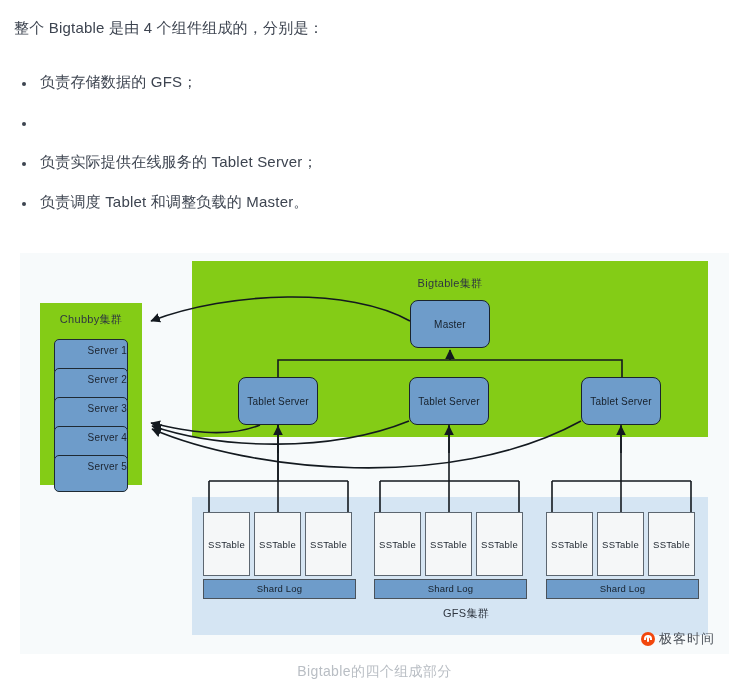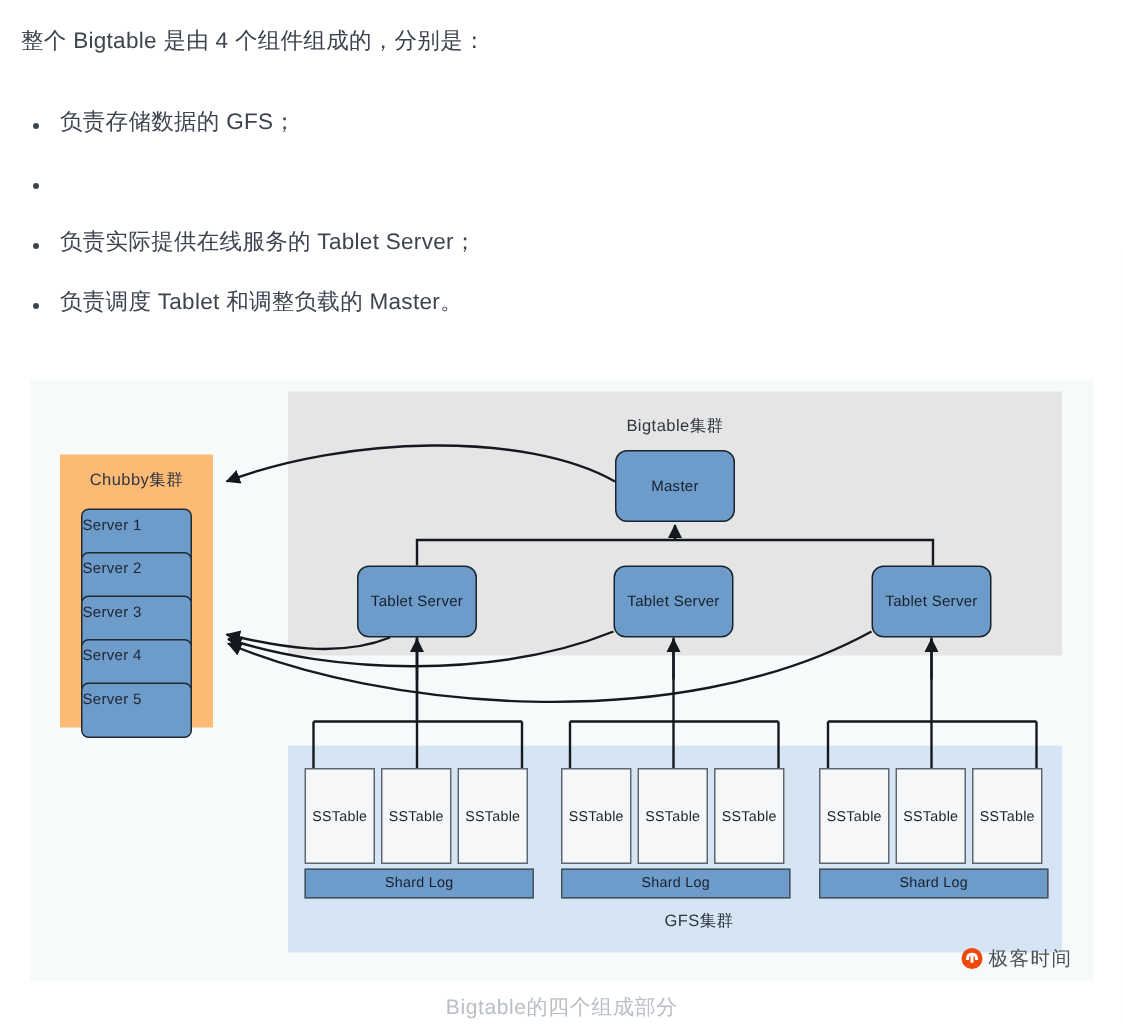--- a/index.html
+++ b/index.html
@@ -36,31 +36,31 @@
             background:#f7fafb; }
   .fig-inner { position:absolute; left:0; top:0; width:709px; height:401px; }
 
   .cluster-box { position:absolute; }
   .cluster-title {
     position:absolute; left:0; width:100%;
     text-align:center; font-size:11px; color:#2f3640; letter-spacing:0.3px;
   }
 
   
-  .chubby { left:20px; top:50px; width:102px; height:182px; background:#fdba74; }
+  .chubby { left:20px; top:50px; width:102px; height:182px; background:#84cc16; }
   .chubby-title { top:9px; }
   .server-node {
     position:absolute; left:14px; width:74px; height:37px;
     background:#6e9cca; border:1px solid #1e2a33; border-radius:5px;
-    font-size:10px; color:#1c2430; text-align:left; line-height:21px;
+    font-size:10px; color:#1c2430; text-align:right; line-height:21px;
     letter-spacing:0.2px;
   }
 
   
-  .bigtable { left:172px; top:8px; width:516px; height:176px; background:#e5e5e5; }
+  .bigtable { left:172px; top:8px; width:516px; height:176px; background:#84cc16; }
   .bt-title { top:15px; }
 
   
   .gfs { left:172px; top:244px; width:516px; height:138px; background:#d5e5f3; }
   .gfs-title { bottom:14px;padding-left:32px; }
 
   .node {
     position:absolute; background:#6e9cca;
     border:1.4px solid #1a242e; border-radius:8px;
     font-size:10px; color:#16202b; text-align:center;

